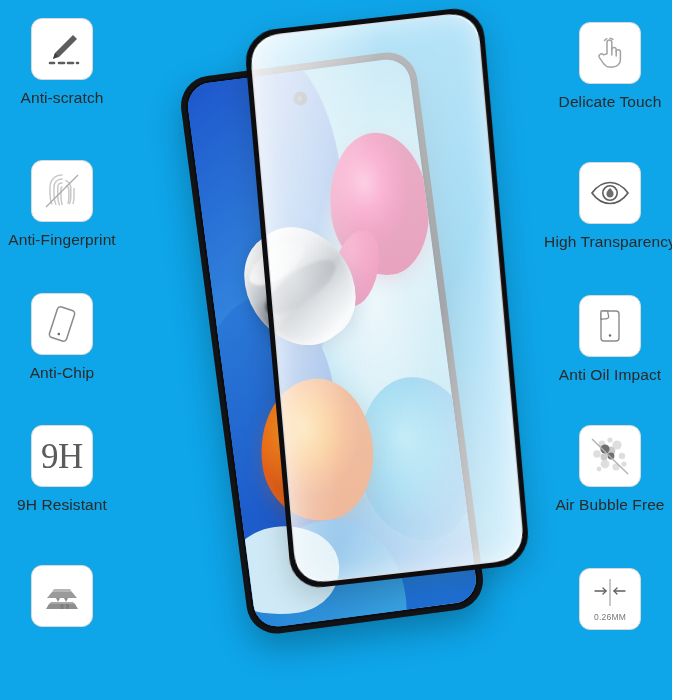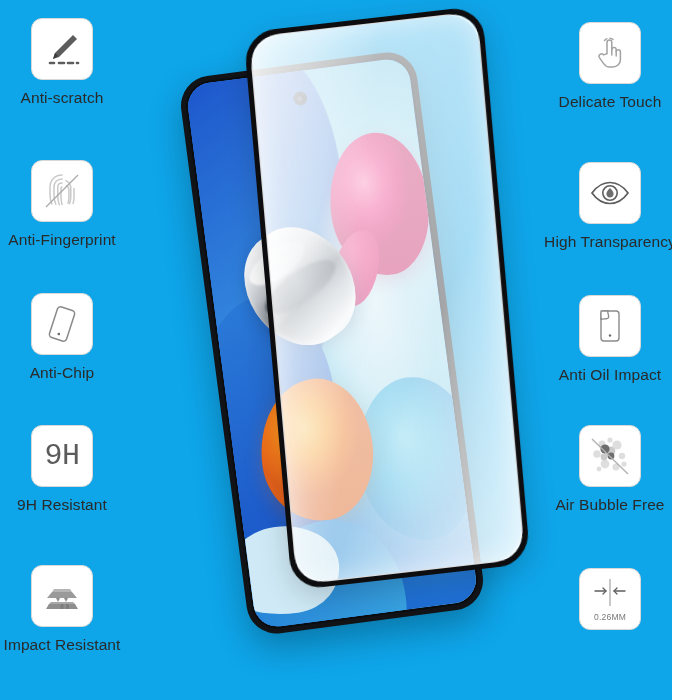--- a/index.html
+++ b/index.html
@@ -37,23 +37,23 @@
     color:#2a2a2a;
     letter-spacing:.1px;
     white-space:nowrap;
     line-height:1.1;
   }
   .col-left .feature-label{text-align:left;}
   .col-right .feature-label{text-align:right;}
 
   svg.ico{display:block;}
   .nine-h{
-    font-size:30px;
+    font-size:35px;
     color:#5b5b5b;
-    font-family:Liberation Mono, monospace;
+    font-family:Liberation Serif, serif;
     letter-spacing:-.5px;
     line-height:1;
   }
   .thick-label{
     position:absolute;
     bottom:7px;left:0;right:0;
     text-align:center;
     font-size:8.5px;
     color:#777;
     letter-spacing:.2px;
@@ -278,21 +278,20 @@
           <g fill="#8e8e8e">
             <polygon points="17,25 21,25 19,29"></polygon>
             <polygon points="25,25 29,25 27,29"></polygon>
           </g>
           <g fill="#7d7d7d">
             <rect x="21.5" y="31" width="3" height="5"></rect>
             <rect x="27" y="31" width="3" height="5"></rect>
           </g>
         </svg>
       </div>
-      <div class="feature-label">Impact Resistant</div>
     </div>
   </div>
 
   <div class="feature-col col-right">
 
     <div class="feature" style="left:28px;top:22px;">
       <div class="icon-box">
         <svg class="ico" width="44" height="44" viewBox="0 0 44 44">
           <g fill="none" stroke="#a3a3a3" stroke-width="1.5" stroke-linecap="round" stroke-linejoin="round">
             <path d="M19 22V11.5a2.4 2.4 0 0 1 4.8 0V24"></path>

